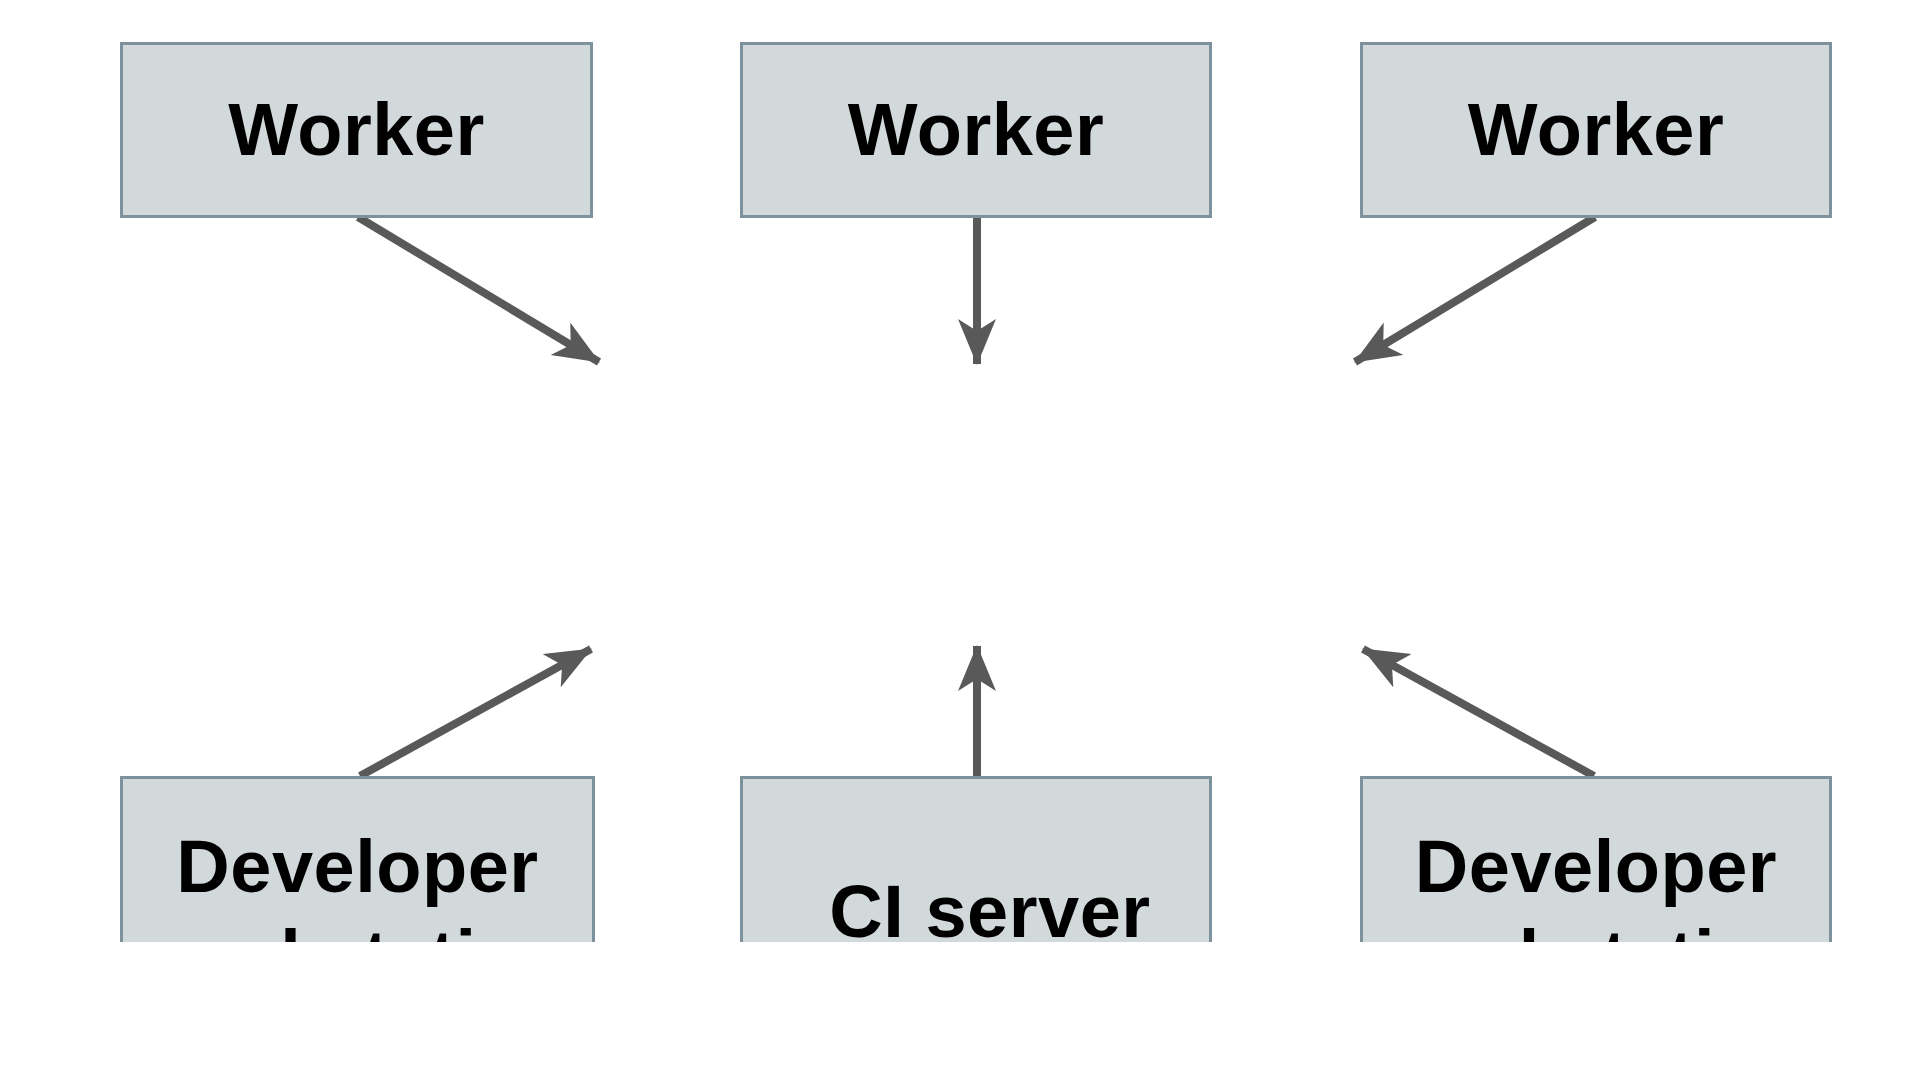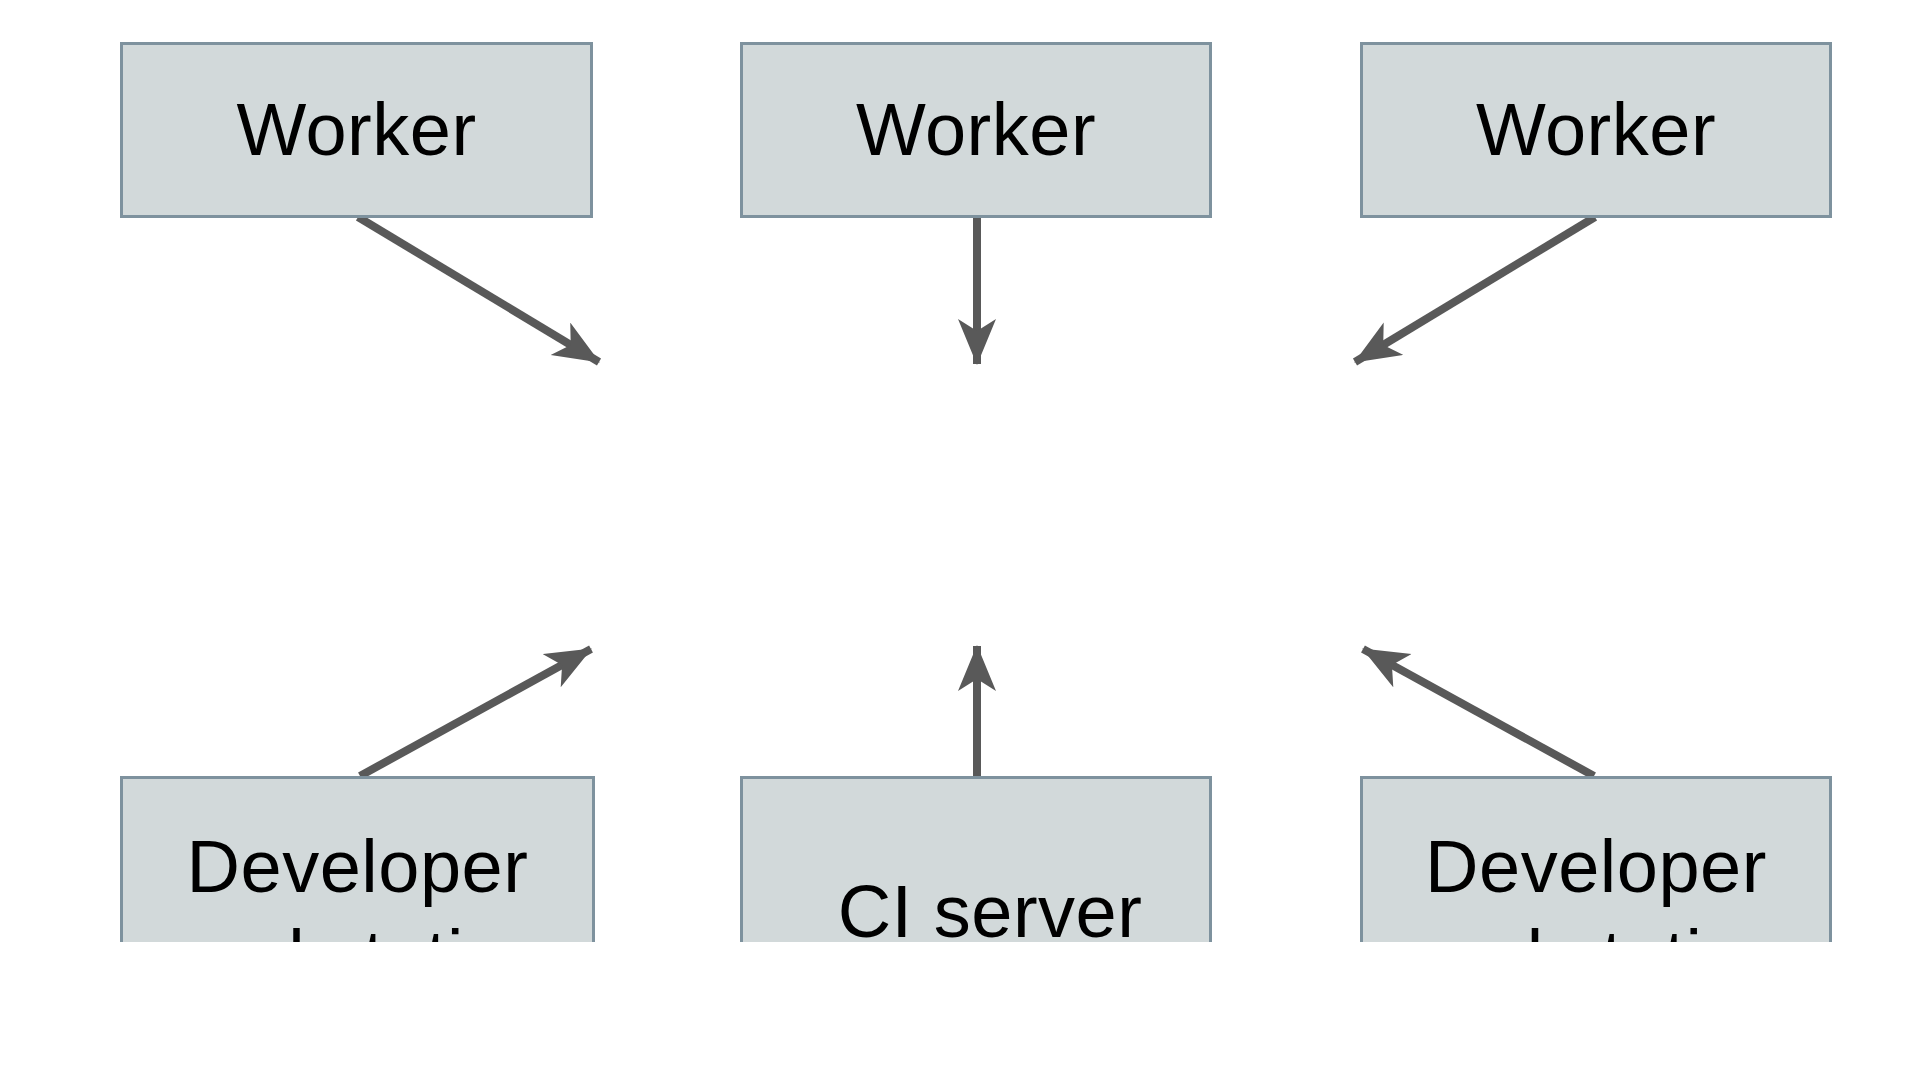--- a/index.html
+++ b/index.html
@@ -7,20 +7,21 @@
     padding: 0;
     background: var(--background, #ffffff);
     font-family: "Liberation Sans", "DejaVu Sans", sans-serif;
   }
   .canvas {
     position: relative;
     width: 1910px;
     height: 942px;
     background: var(--background, #ffffff);
     overflow: hidden;
+    font-weight: bold;
   }
   .edges-layer {
     position: absolute;
     left: 0;
     top: 0;
     width: 1910px;
     height: 1090px;
     pointer-events: none;
   }
   .edge-line {

